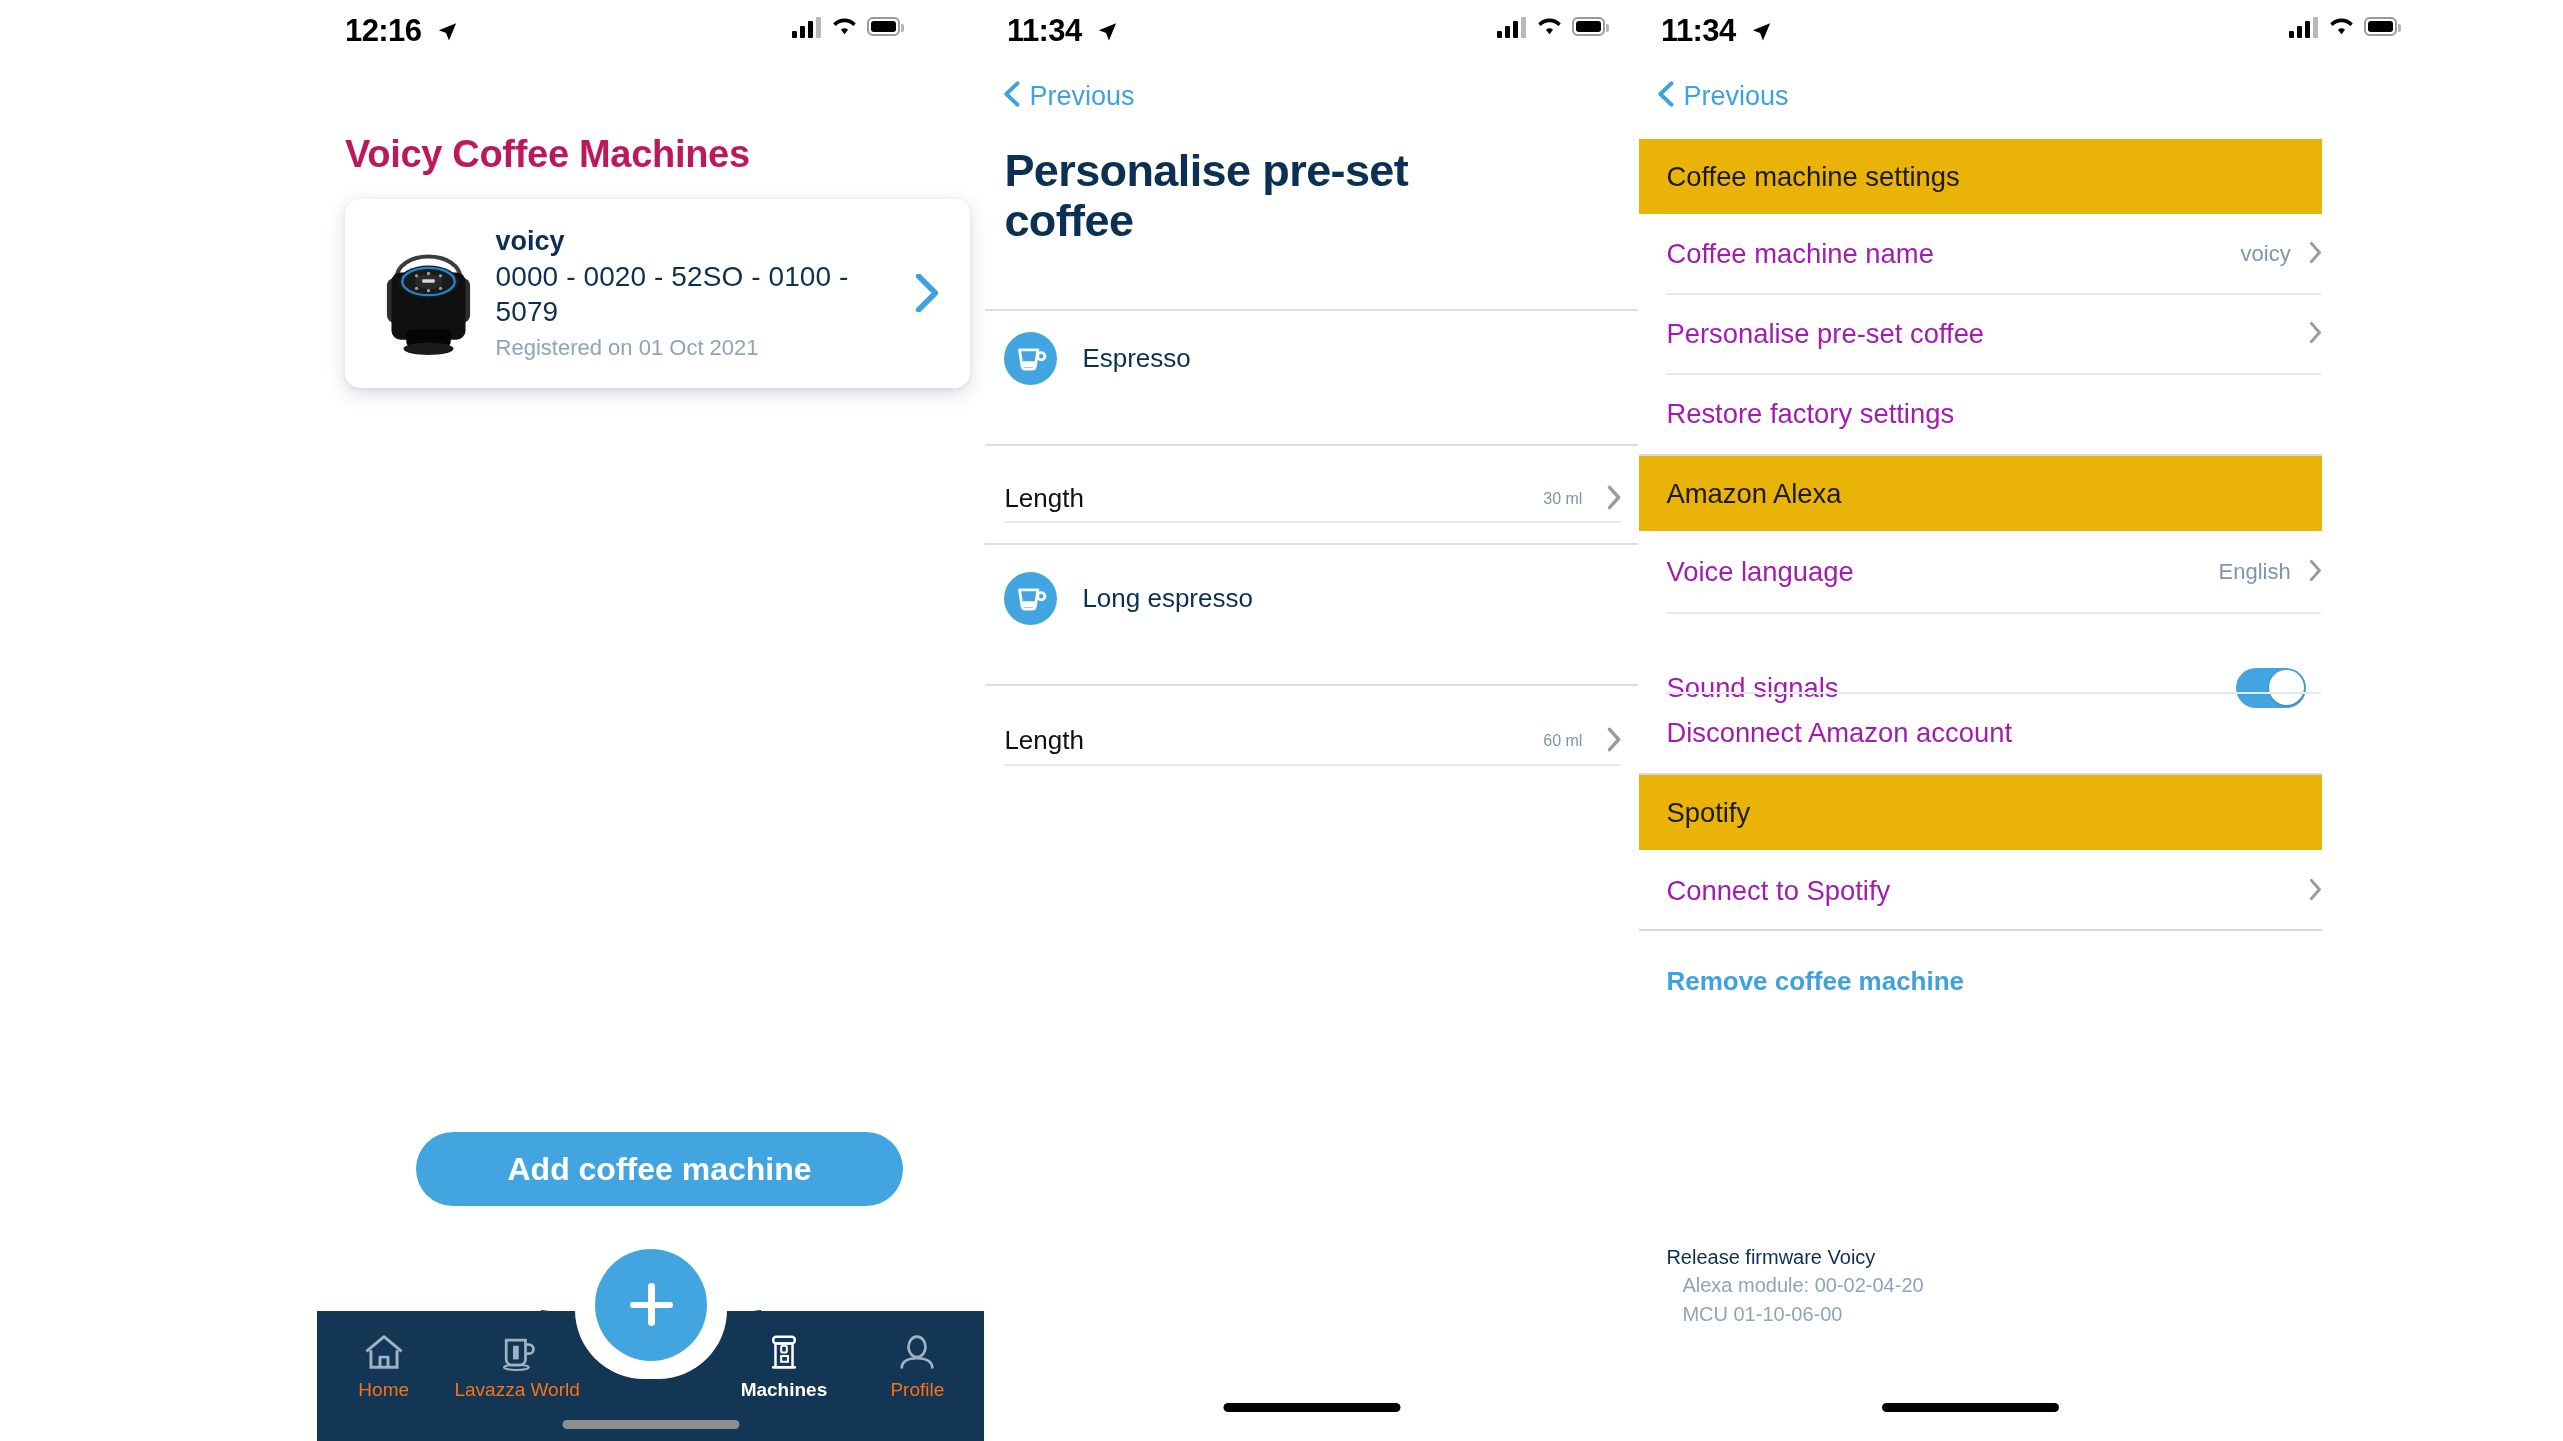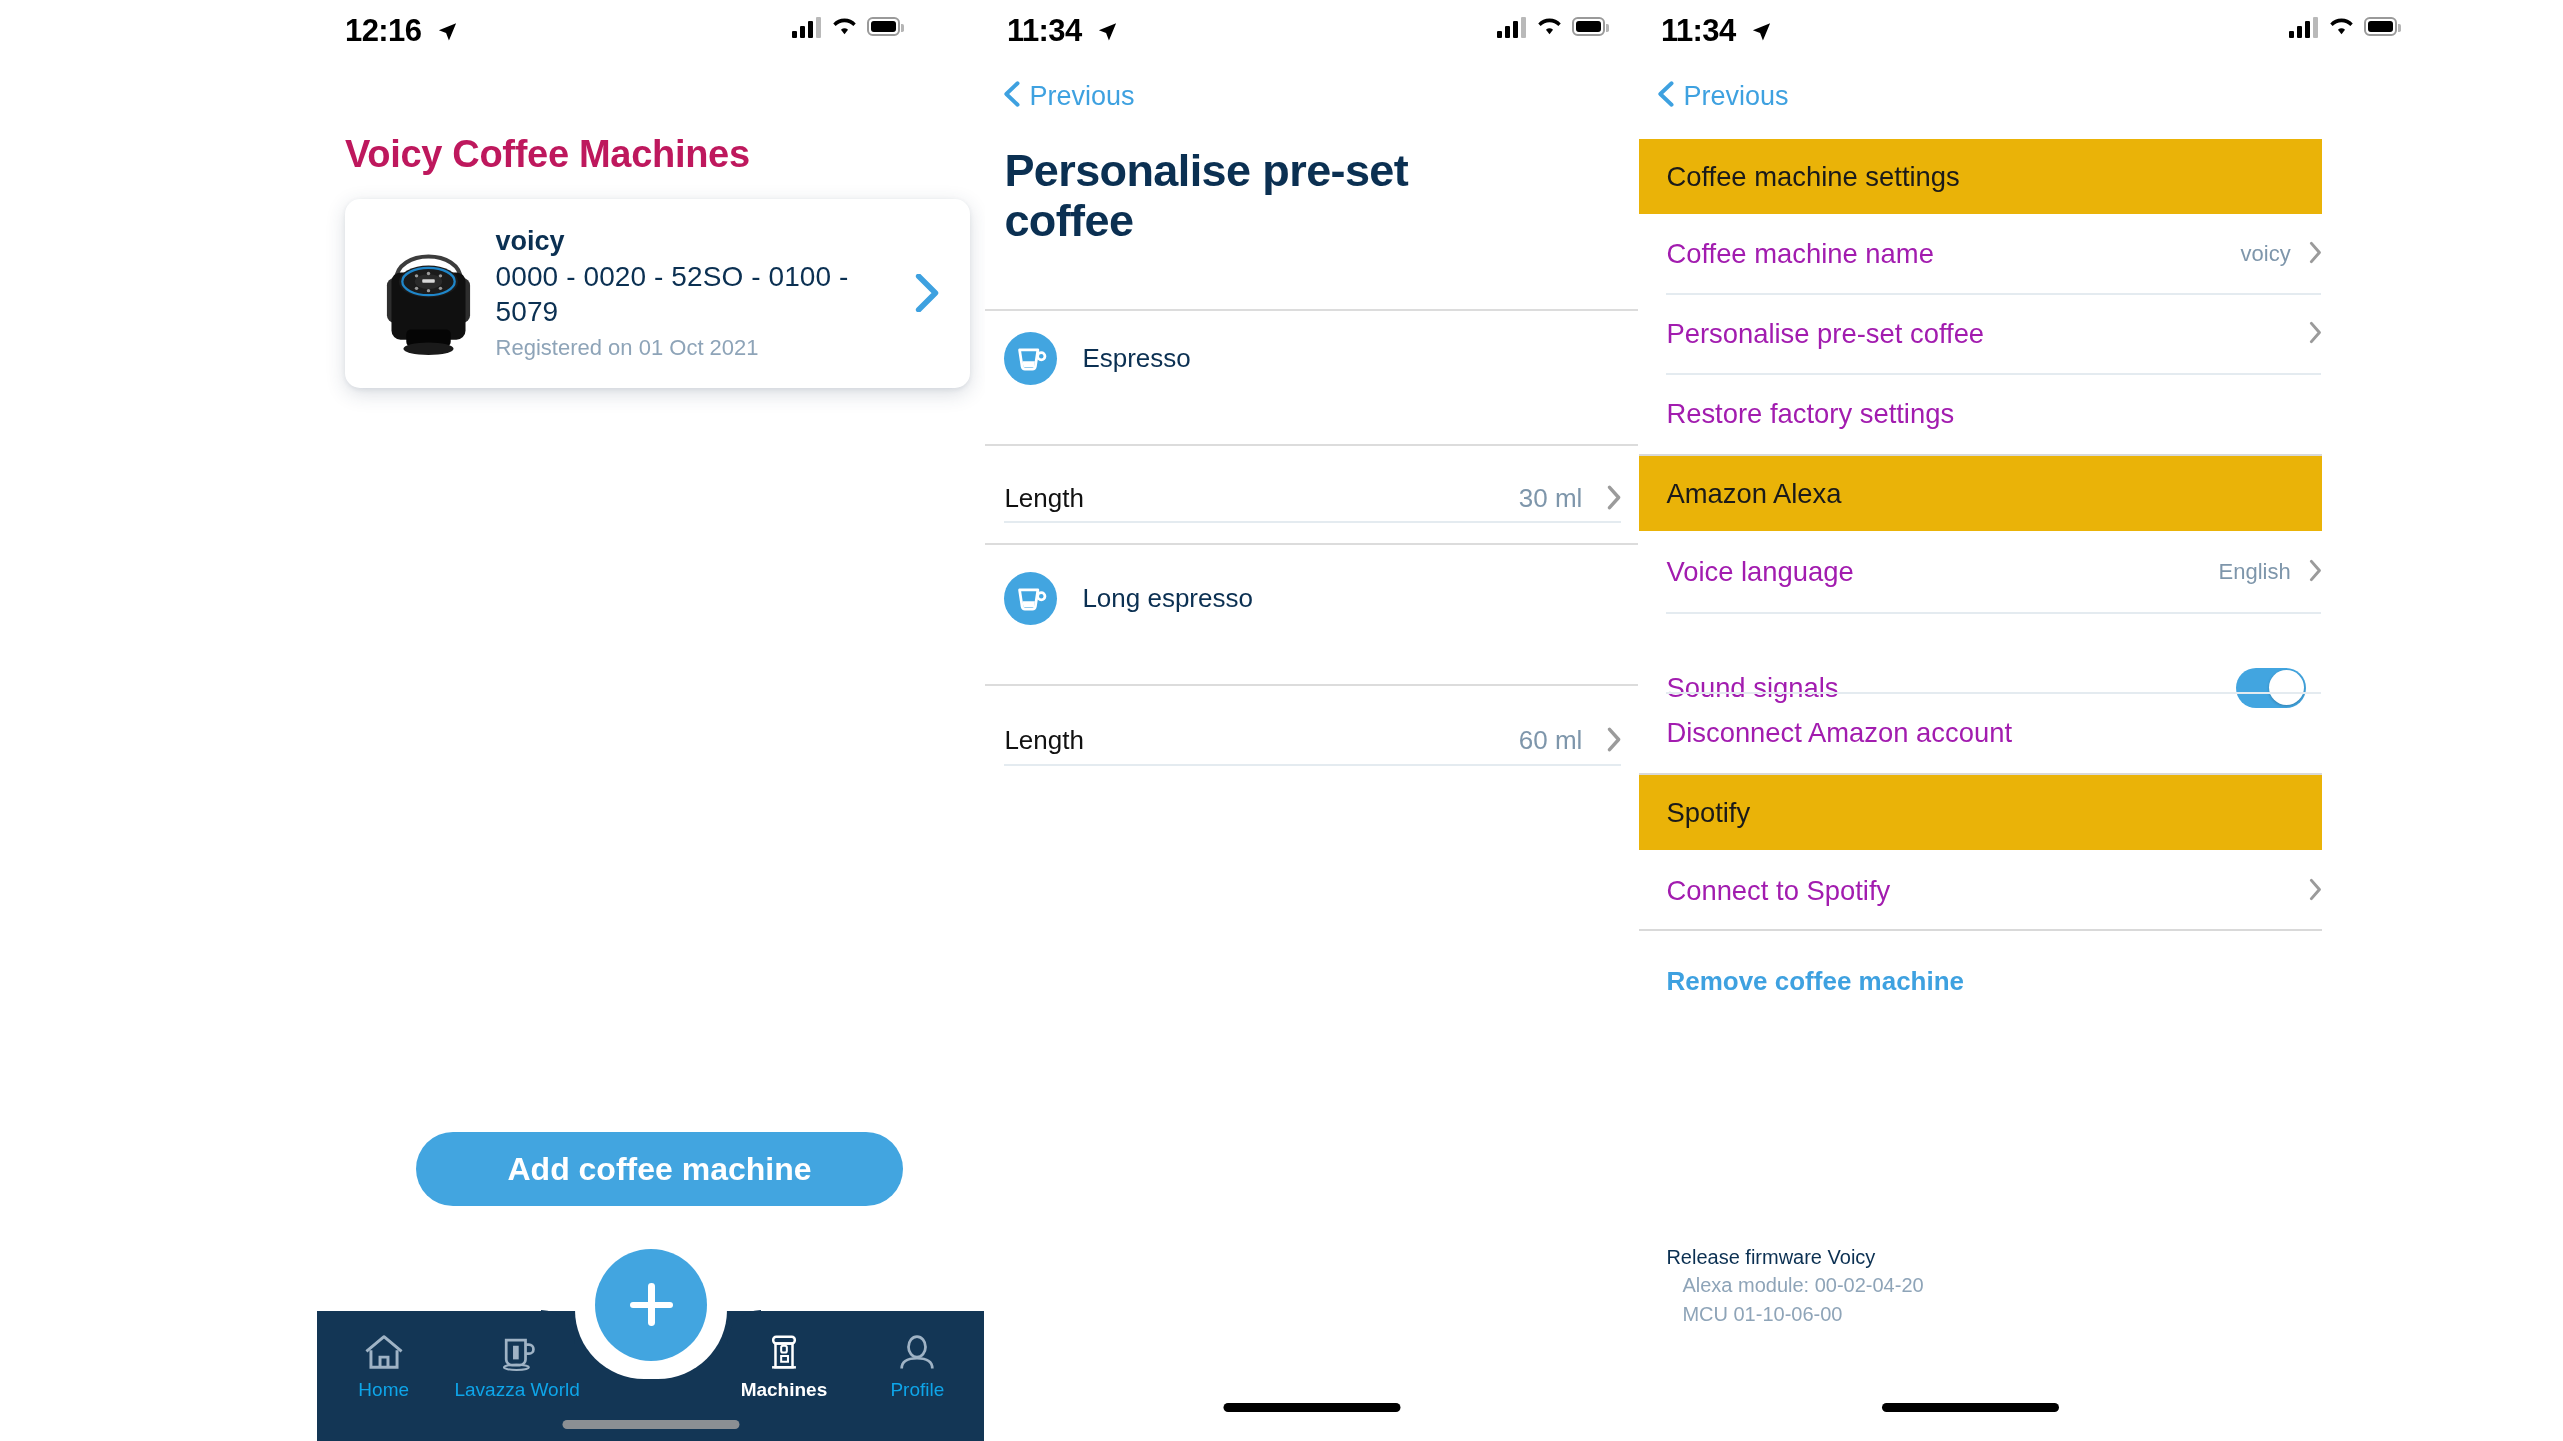--- a/index.html
+++ b/index.html
@@ -78,21 +78,21 @@
     position:absolute; left:50%; top:1249px; transform:translateX(-50%);
     width:112px; height:112px; border-radius:50%; background:#42a5e0;
     display:flex; align-items:center; justify-content:center; z-index:6;
     border:none; cursor:pointer;
   }
   .fab span{ display:block; width:43px; height:6.9px; background:#fff; border-radius:3.4px; position:relative;}
   .fab span::after{content:""; position:absolute; left:18.3px; top:-18.3px; width:6.9px; height:43px; background:#fff; border-radius:3.4px;}
   .tabs-row { position:absolute; left:0; top:22px; width:100%; display:flex; }
   .tab-item { flex:1; display:flex; flex-direction:column; align-items:center; gap:5.7px; cursor:pointer; }
   .tab-item.spacer{ visibility:hidden; }
-  .tab-label { font-size:19px; color:#0ea5e9; }
+  .tab-label { font-size:19px; color:#f97316; }
   .tab-item.active .tab-label { color:#ffffff; font-weight:700; }
   .home-ind {
     position:absolute; left:50%; transform:translateX(-50%); bottom:12.6px;
     width:177px; height:9.1px; border-radius:4.6px; background:#8b8f93;
   }
 
   
   .prev-btn {
     position:absolute; display:flex; align-items:flex-start; gap:8px;
     color:#3ea1e0; font-size:27px; cursor:pointer;
@@ -106,21 +106,21 @@
   .hr { position:absolute; height:1.7px; background:#dcdcdc; }
   .hr.light { background:#e4ebf0; height:1.7px; }
   .drink-row { position:absolute; display:flex; align-items:center; }
   .cupcircle {
     width:53px; height:53px; border-radius:50%; background:#42a5e0;
     display:flex; align-items:center; justify-content:center; flex:none;
   }
   .drink-label { margin-left:25px; font-size:26px; color:#0b3052; }
   .len-row { position:absolute; display:flex; align-items:center; }
   .len-label { font-size:26px; color:#111; }
-  .len-val { font-size:26px; color:#7e96ab; }
+  .len-val { font-size:16px; color:#7e96ab; }
 
   
   .sec-head {
     position:absolute; left:0; width:683px; background:#eab308;
     display:flex; align-items:center;
   }
   .sec-head span{ margin-left:27.4px; font-size:27.4px; color:#1a1a1a; }
   .set-row { position:absolute; left:27.4px; width:655px; display:flex; align-items:center; cursor:pointer; }
   .set-label { font-size:27.4px; color:#a21caf; flex:1; }
   .set-val { font-size:22px; color:#7e96ab; margin-right:17px; }

